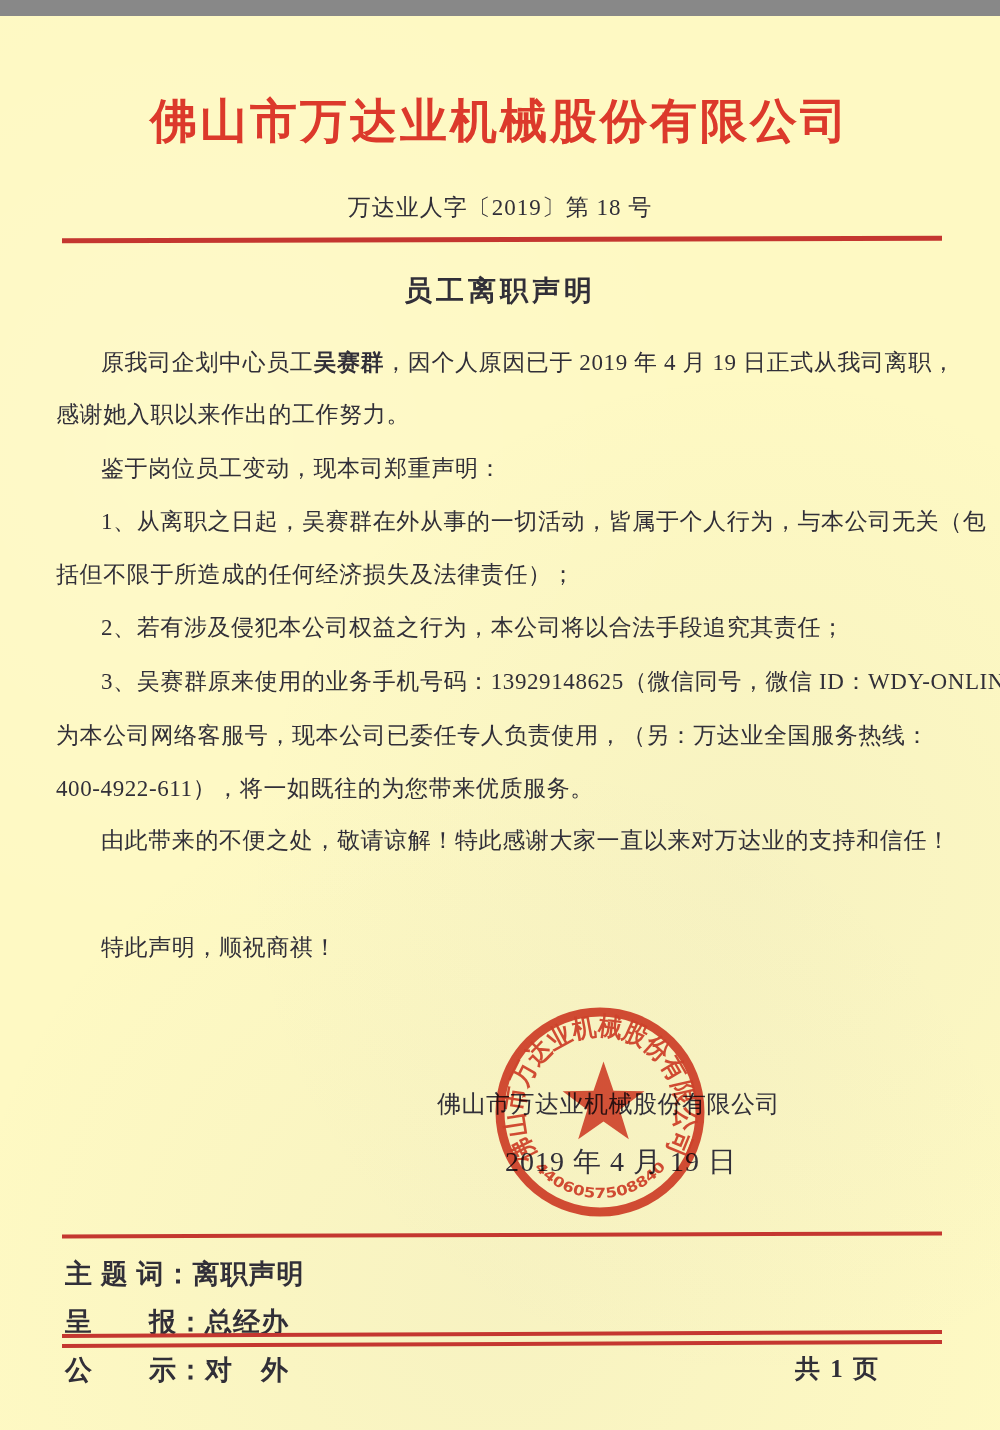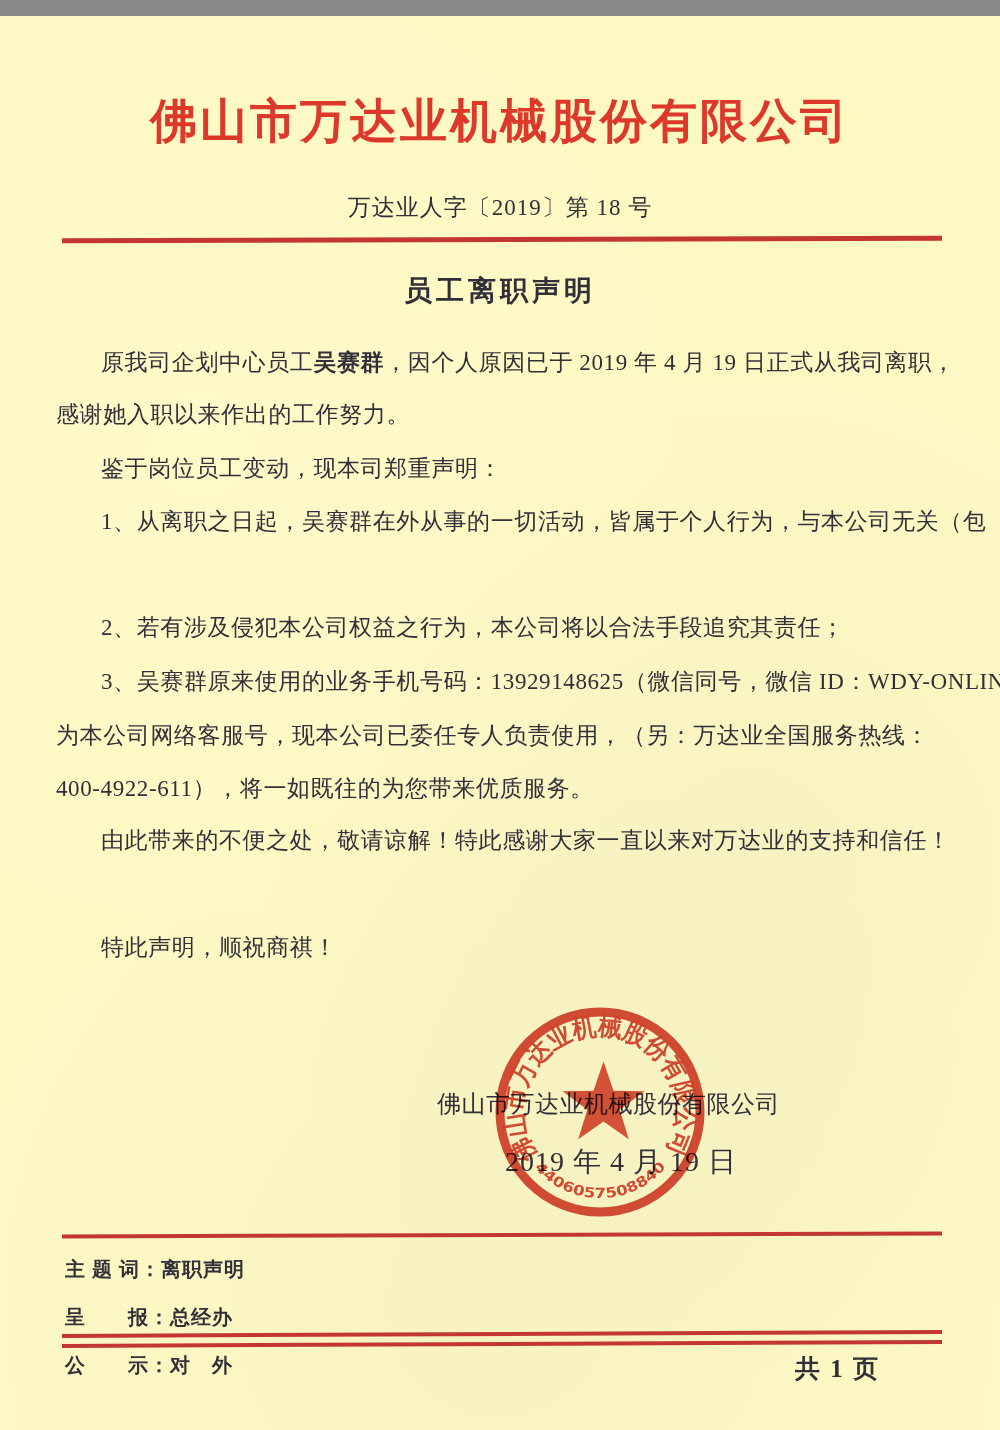--- a/index.html
+++ b/index.html
@@ -39,21 +39,21 @@
   .bname{font-weight:bold;}
   .closing-company{top:1072px;left:437px;font-size:24px;letter-spacing:0.5px;white-space:nowrap;}
   .closing-date{top:1127px;left:505px;font-size:28px;letter-spacing:1px;white-space:nowrap;}
   #seal{
     position:absolute;left:493px;top:989px;width:214px;height:214px;
     mix-blend-mode:multiply;opacity:0.93;
   }
   .rule-footer{top:1217px;height:4px;transform:rotate(-0.2deg);}
   .rule-dbl1{top:1316px;height:4px;transform:rotate(-0.25deg);}
   .rule-dbl2{top:1326px;height:4px;transform:rotate(-0.25deg);}
-  .foot-row{left:65px;font-size:20px;font-weight:bold;letter-spacing:1px;white-space:nowrap;}
+  .foot-row{left:65px;font-size:27px;font-weight:bold;letter-spacing:1px;white-space:nowrap;}
   .foot-subject{top:1240px;}
   .foot-report{top:1288px;}
   .foot-public{top:1336px;}
   .page-count{left:795px;top:1336px;font-size:25px;font-weight:bold;letter-spacing:2px;}
   .bottom-edge{
     left:0;top:1420px;width:1000px;height:10px;
     background:linear-gradient(#d2d2d8,#9fa0a8);
   }
 </style>
 </head>
@@ -66,20 +66,21 @@
   <div class="abs center doc-number">万达业人字〔2019〕第 18 号</div>
 
   <div class="abs rule rule-header"></div>
 
   <div class="abs center doc-title">员工离职声明</div>
 
   <div class="abs ln ind" style="top:331px"><span>原我司企划中心员工</span><span class="bname">吴赛群</span><span>，因个人原因已于 2019 年 4 月 19 日正式从我司离职，</span></div>
   <div class="abs ln ind" style="top:437px">鉴于岗位员工变动，现本司郑重声明：</div>
   <div class="abs ln" style="top:383px">感谢她入职以来作出的工作努力。</div>
   <div class="abs ln ind" style="top:490px">1、从离职之日起，吴赛群在外从事的一切活动，皆属于个人行为，与本公司无关（包</div>
+  <div class="abs ln" style="top:543px">括但不限于所造成的任何经济损失及法律责任）；</div>
   <div class="abs ln ind" style="top:596px">2、若有涉及侵犯本公司权益之行为，本公司将以合法手段追究其责任；</div>
   <div class="abs ln ind" style="top:650px">3、吴赛群原来使用的业务手机号码：13929148625（微信同号，微信 ID：WDY-ONLINE）</div>
   <div class="abs ln" style="top:704px">为本公司网络客服号，现本公司已委任专人负责使用，（另：万达业全国服务热线：</div>
   <div class="abs ln" style="top:757px">400-4922-611），将一如既往的为您带来优质服务。</div>
   <div class="abs ln ind" style="top:916px">特此声明，顺祝商祺！</div>
   <div class="abs ln ind" style="top:809px">由此带来的不便之处，敬请谅解！特此感谢大家一直以来对万达业的支持和信任！</div>
 
   <div class="abs closing-company">佛山市万达业机械股份有限公司</div>
   <div class="abs closing-date">2019 年 4 月 19 日</div>
 

